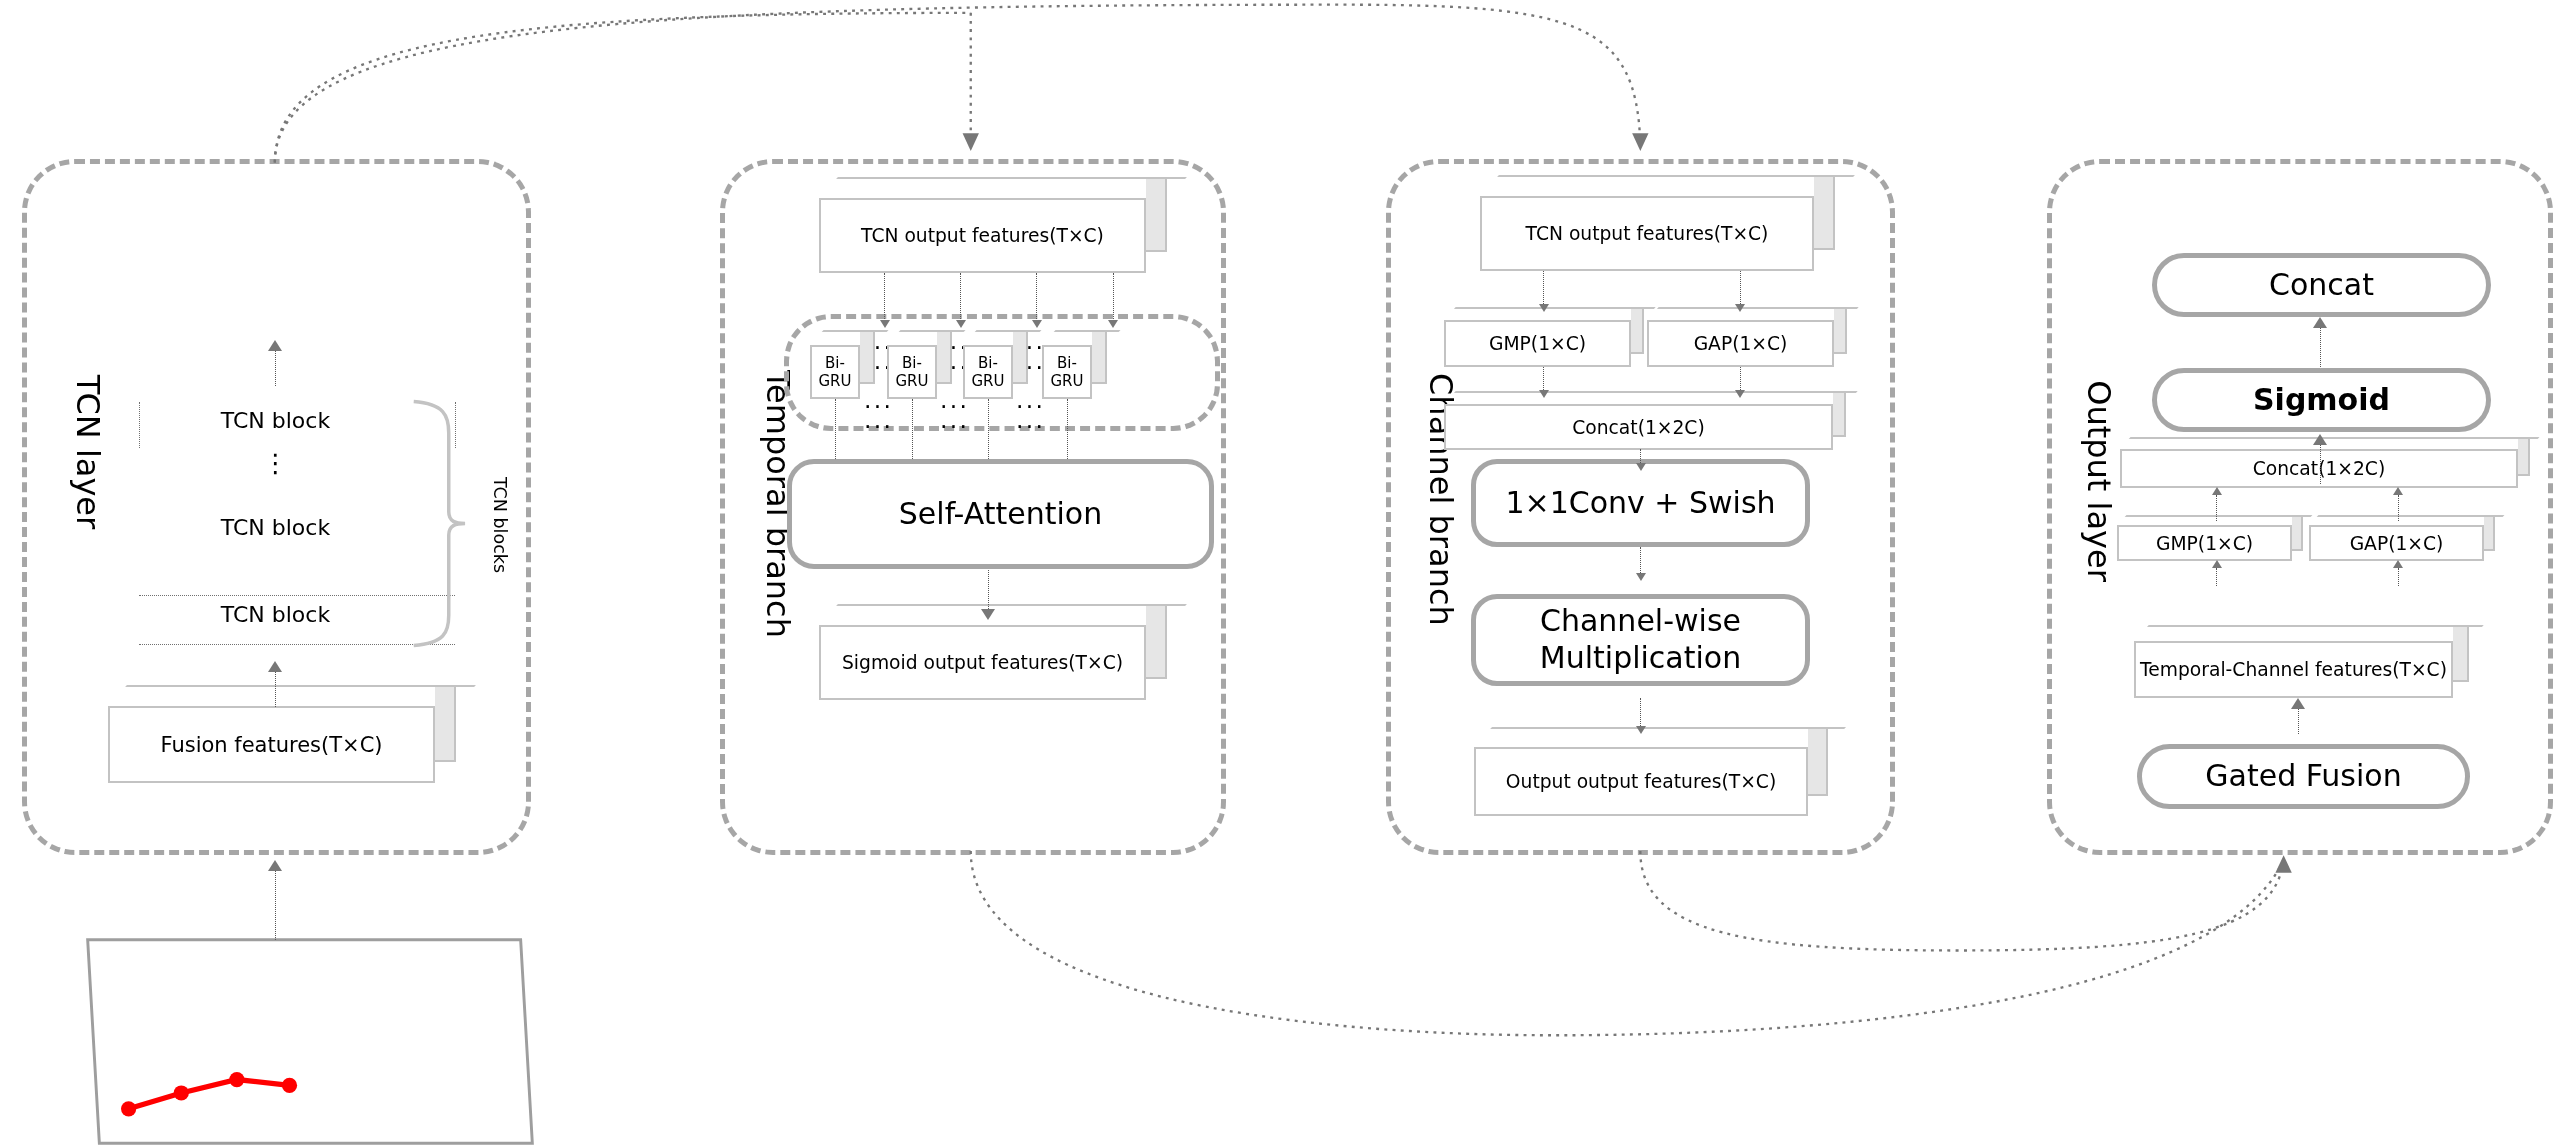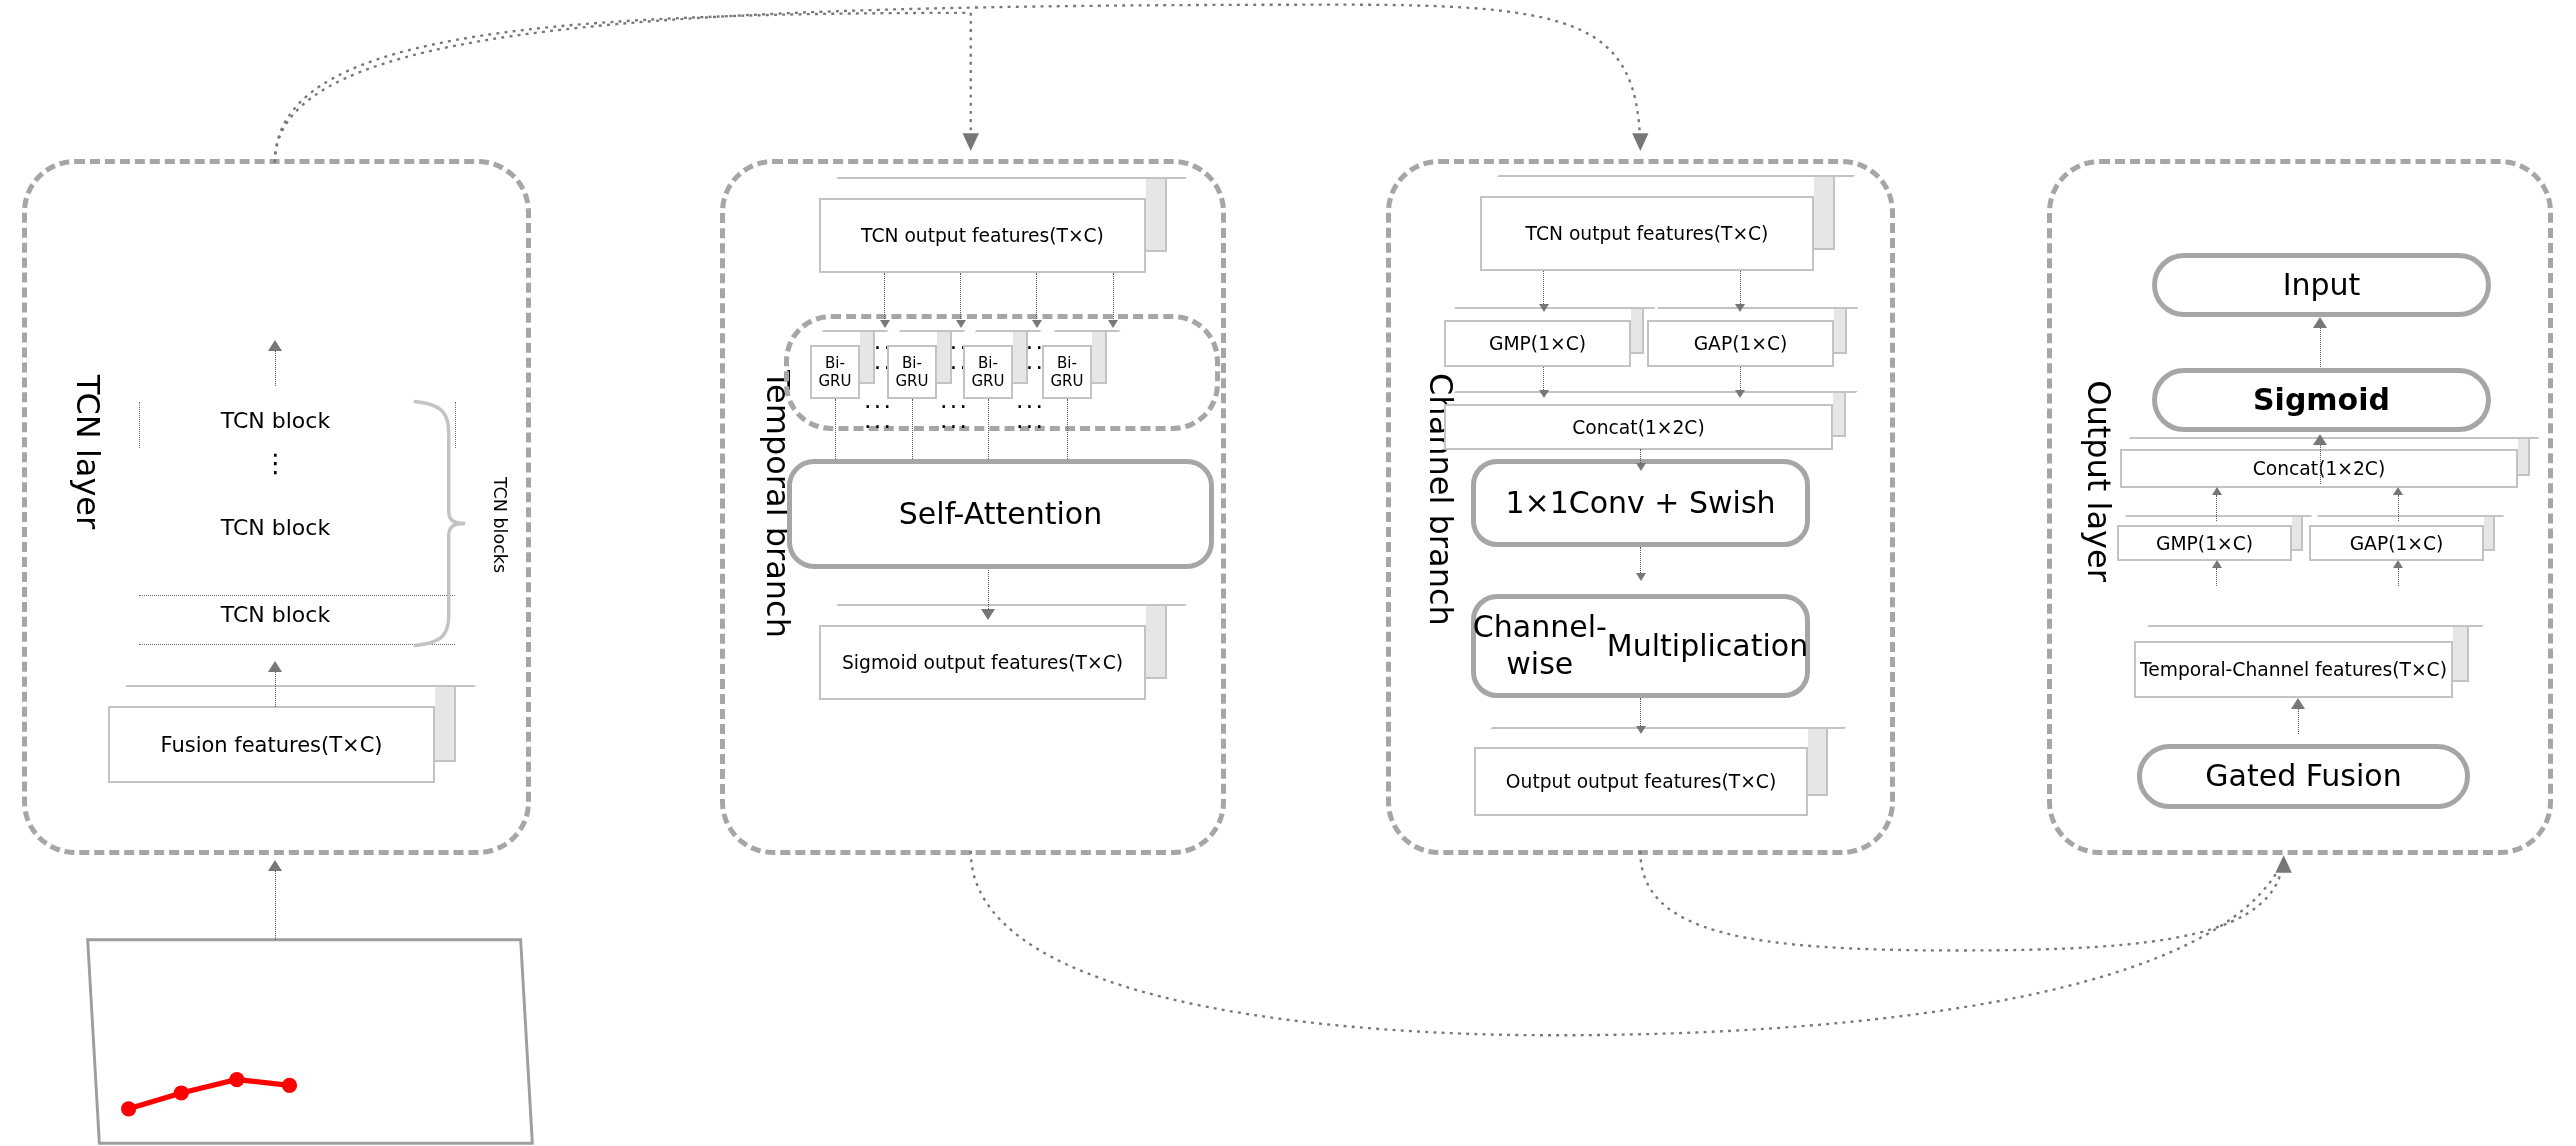--- a/index.html
+++ b/index.html
@@ -326,40 +326,40 @@
   </div>
 
   <div class="vline" style="left:1640px;top:449px;height:14px;"></div>
   <div class="arrowdown small" style="left:1636px;top:463px;"></div>
 
   <div class="pill txt-xl" style="left:1471px;top:459px;width:339px;height:88px;border-radius:26px;">1×1Conv + Swish</div>
 
   <div class="vline" style="left:1640px;top:547px;height:26px;"></div>
   <div class="arrowdown small" style="left:1636px;top:573px;"></div>
 
-  <div class="pill txt-xl" style="left:1471px;top:594px;width:339px;height:104px;border-radius:26px;flex-direction:row;">
+  <div class="pill txt-xl" style="left:1471px;top:594px;width:339px;height:92px;border-radius:26px;flex-direction:column;">
     <span>Channel-wise</span>
     <span>Multiplication</span>
   </div>
 
   <div class="vline" style="left:1640px;top:698px;height:28px;"></div>
   <div class="arrowdown small" style="left:1636px;top:726px;"></div>
 
   <div class="box3d" style="left:1474px;top:747px;width:334px;height:69px;">
     <div class="side" style="left:334px;top:-20px;width:20px;height:69px;"></div>
     <div class="top" style="left:0px;top:-20px;width:354px;height:20px;border-right:none;
                 background:transparent;border-top:2.3px solid #c3c3c3;
                 transform:skewX(-42deg);transform-origin:bottom left;"></div>
     <div class="front txt-sm">Output output features(T×C)</div>
   </div>
 
   <div class="panel" style="left:2047px;top:159px;width:506px;height:696px;"></div>
   <div class="panel-label" style="left:1988px;top:462px;width:222px;text-align:center;">Output layer</div>
 
-  <div class="pill txt-xl" style="left:2152px;top:253px;width:339px;height:64px;border-radius:32px;">Input</div>
+  <div class="pill txt-xl" style="left:2152px;top:253px;width:339px;height:64px;border-radius:32px;">Concat</div>
 
   <div class="vline" style="left:2320px;top:327px;height:40px;"></div>
   <div class="arrowup" style="left:2313px;top:317px;"></div>
 
   <div class="pill txt-xl" style="left:2152px;top:368px;width:339px;height:64px;border-radius:32px;font-weight:bold;">Sigmoid</div>
 
   <div class="vline" style="left:2320px;top:444px;height:40px;"></div>
   <div class="arrowup" style="left:2313px;top:434px;"></div>
 
   <div class="box3d" style="left:2120px;top:449px;width:398px;height:39px;">

